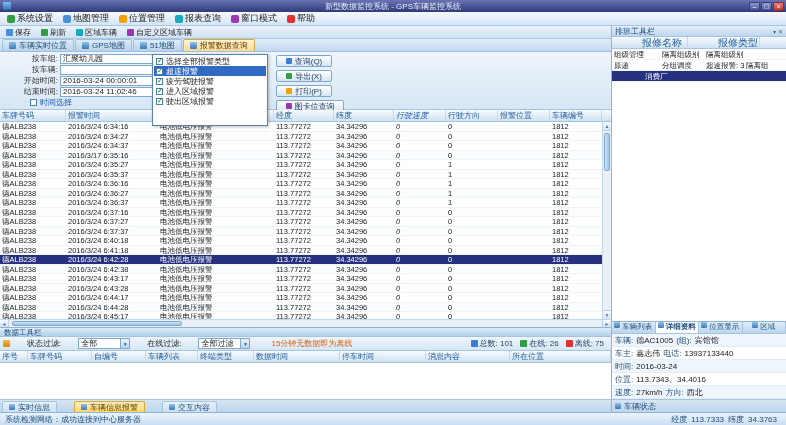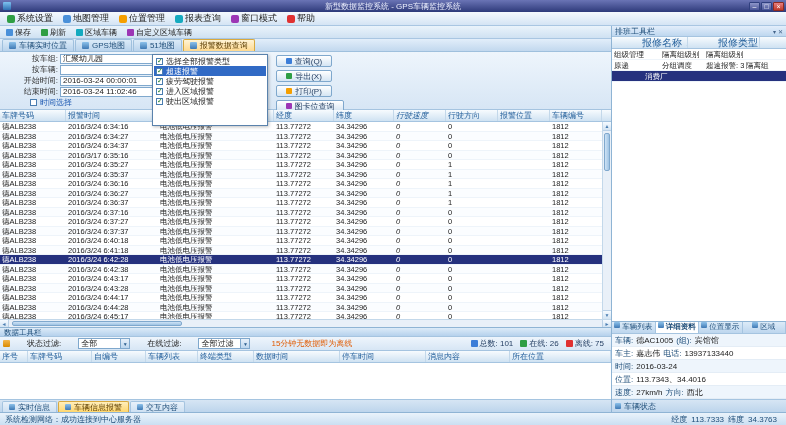--- a/index.html
+++ b/index.html
@@ -129,21 +129,21 @@
   .vt-cols > :nth-child(2){width:64px;}
   .vt-cols > :nth-child(3){width:54px;}
   .vt-cols > :nth-child(4){width:52px;}
   .vt-cols > :nth-child(5){width:56px;}
   .vt-cols > :nth-child(6){width:86px;}
   .vt-cols > :nth-child(7){width:86px;}
   .vt-cols > :nth-child(8){width:84px;}
   .vt-cols > :nth-child(9){flex:1;width:auto;}
   .vt-body{height:36px;background:#fff;flex:0 0 auto;}
 
-  .bottom-tabs{height:13px;display:flex;gap:1px;background:linear-gradient(#d6e5f4,#bdd5ec);
+  .bottom-tabs{height:13px;display:flex;gap:17px;background:linear-gradient(#d6e5f4,#bdd5ec);
                border-top:1px solid #a5c4e0;padding:1px 2px 0;flex:0 0 auto;}
   .btab{padding:0 6px;display:flex;align-items:center;gap:3px;font-size:8px;color:#1f4e79;
         background:linear-gradient(#e8f1fa,#cde0f2);border:1px solid #a5c4e0;border-bottom:none;border-radius:2px 2px 0 0;}
   .btab .tab-icon{width:6px;height:6px;background:linear-gradient(#8cc1ea,#3f79b4);border-radius:1px;}
   .btab.active{background:linear-gradient(#ffeebc,#ffd76e);border-color:#d8a93f;color:#5a3c00;}
 
   
   .rp-header{height:11px;background:linear-gradient(#e3eefb,#bed7ef);border-bottom:1px solid #a5c4e0;
              font-size:8px;color:#1f4e79;padding:0 3px;display:flex;align-items:center;flex:0 0 auto;}
   .rp-header .rp-tools{margin-left:auto;display:flex;gap:2px;font-size:6px;color:#44658a;}

